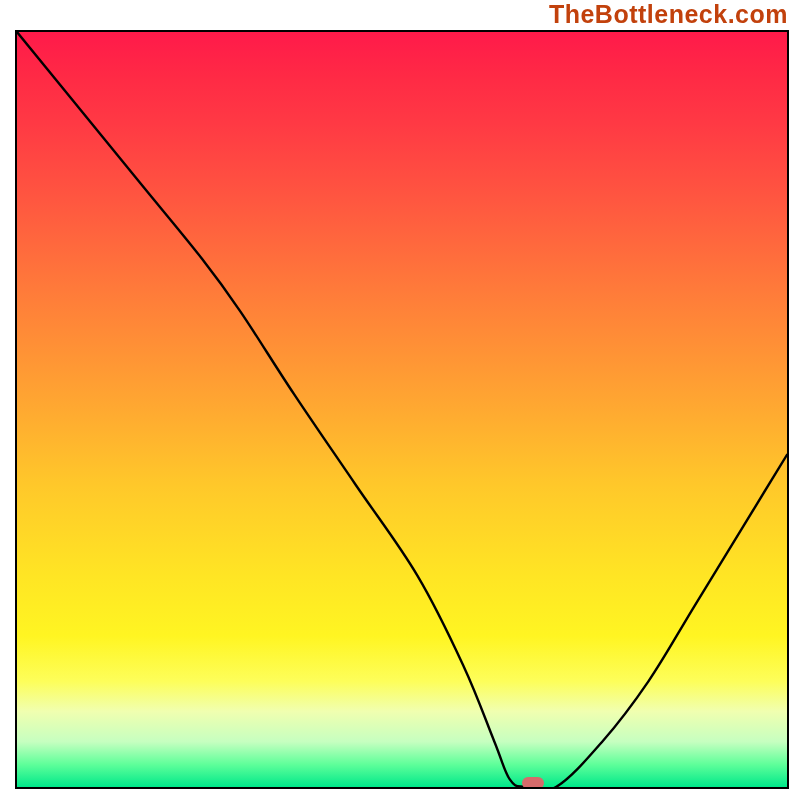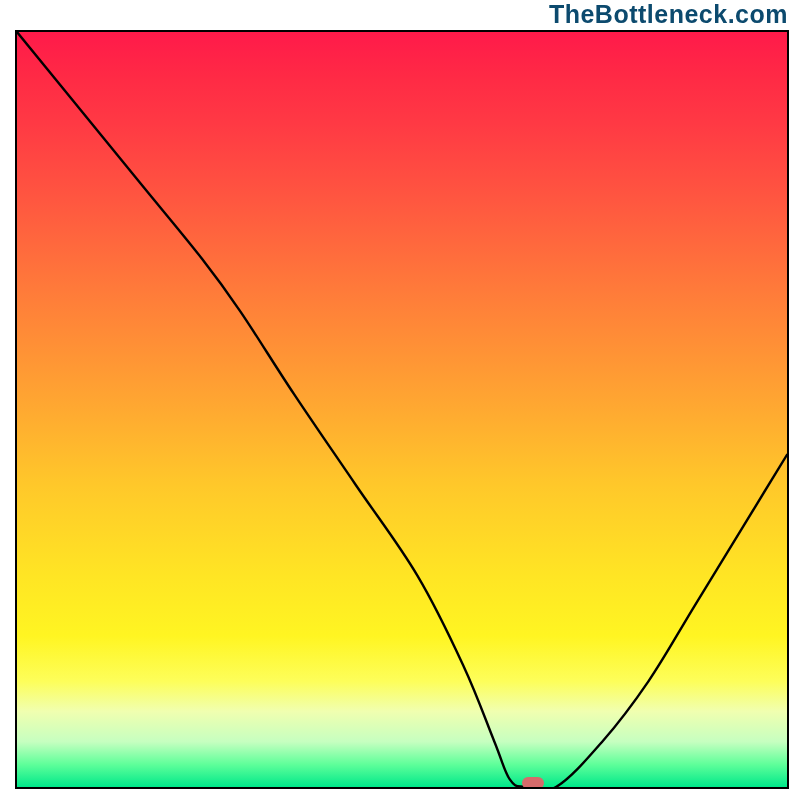--- a/index.html
+++ b/index.html
@@ -15,21 +15,21 @@
     width: 800px;
     height: 800px;
   }
   .watermark {
     position: absolute;
     top: 0;
     right: 12px;
     font-family: Arial, Helvetica, sans-serif;
     font-size: 25px;
     font-weight: 600;
-    color: #0c4a6e;
+    color: #c2410c;
     letter-spacing: 0.5px;
     z-index: 10;
   }
   .plot-box {
     position: absolute;
     left: 15px;
     top: 30px;
     width: 770px;
     height: 755px;
     border: 2px solid #000;

